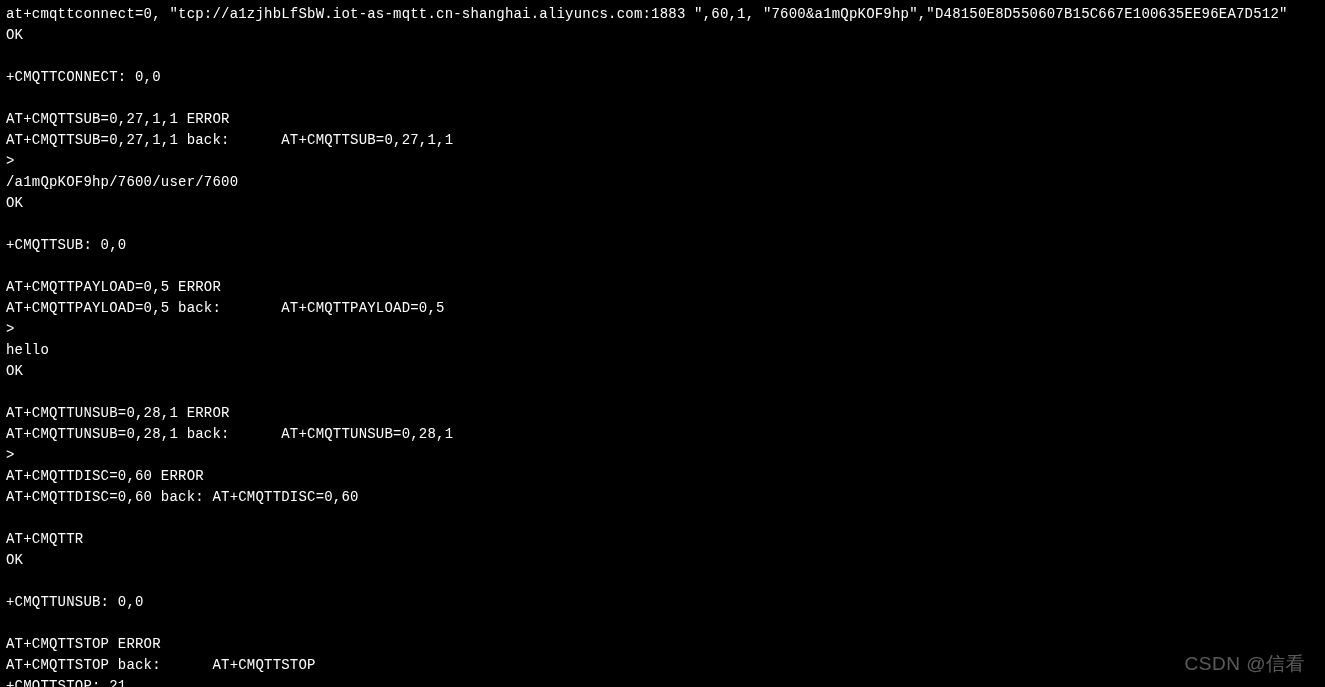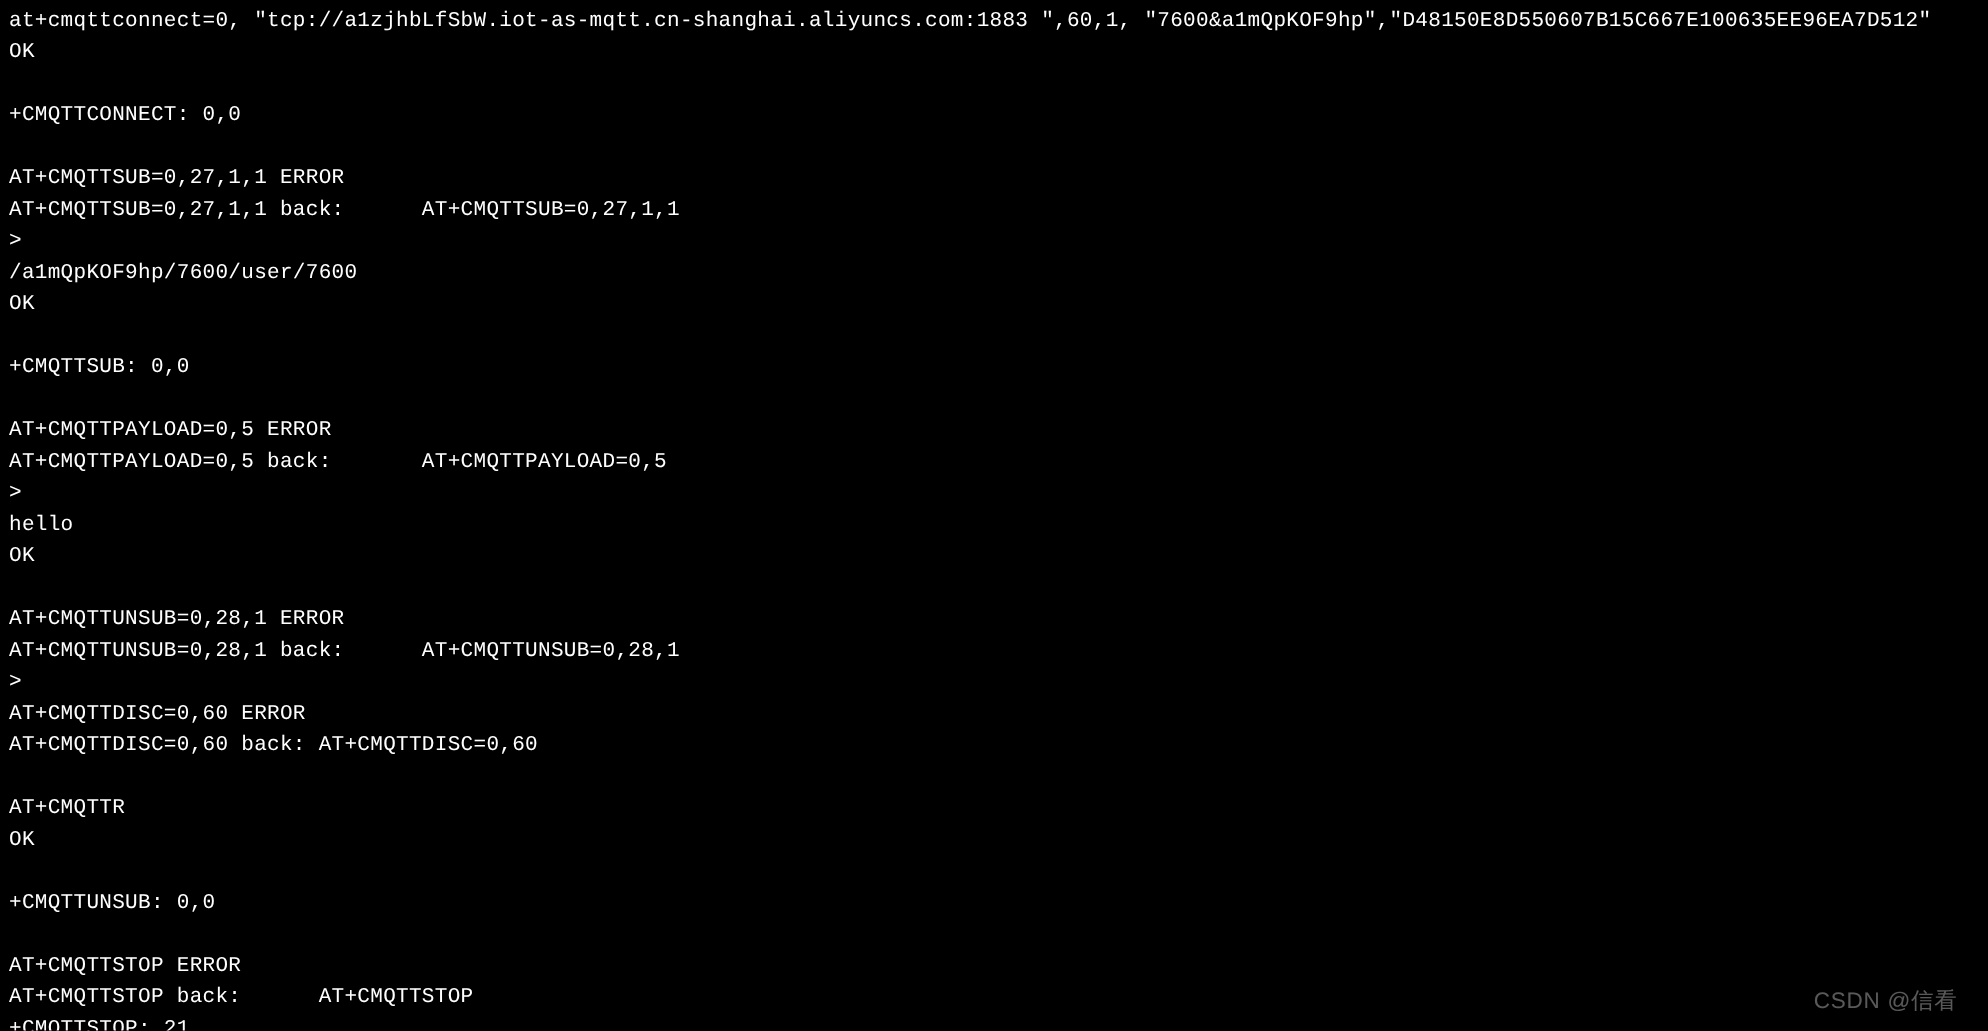--- a/index.html
+++ b/index.html
@@ -19,21 +19,21 @@
     white-space: pre;
     line-height: 21px;
     letter-spacing: 0.2px;
   }
   .watermark {
     position: absolute;
     right: 20px;
     bottom: 10px;
     color: rgba(255,255,255,0.35);
     font-family: Arial, "Microsoft YaHei", sans-serif;
-    font-size: 15px;
+    font-size: 19px;
     letter-spacing: 0.5px;
     pointer-events: none;
     margin-left: 20px;
   }
 </style>
 </head>
 <body>
 
 <div class="terminal">at+cmqttconnect=0, "tcp://a1zjhbLfSbW.iot-as-mqtt.cn-shanghai.aliyuncs.com:1883 ",60,1, "7600&amp;a1mQpKOF9hp","D48150E8D550607B15C667E100635EE96EA7D512"
 OK

